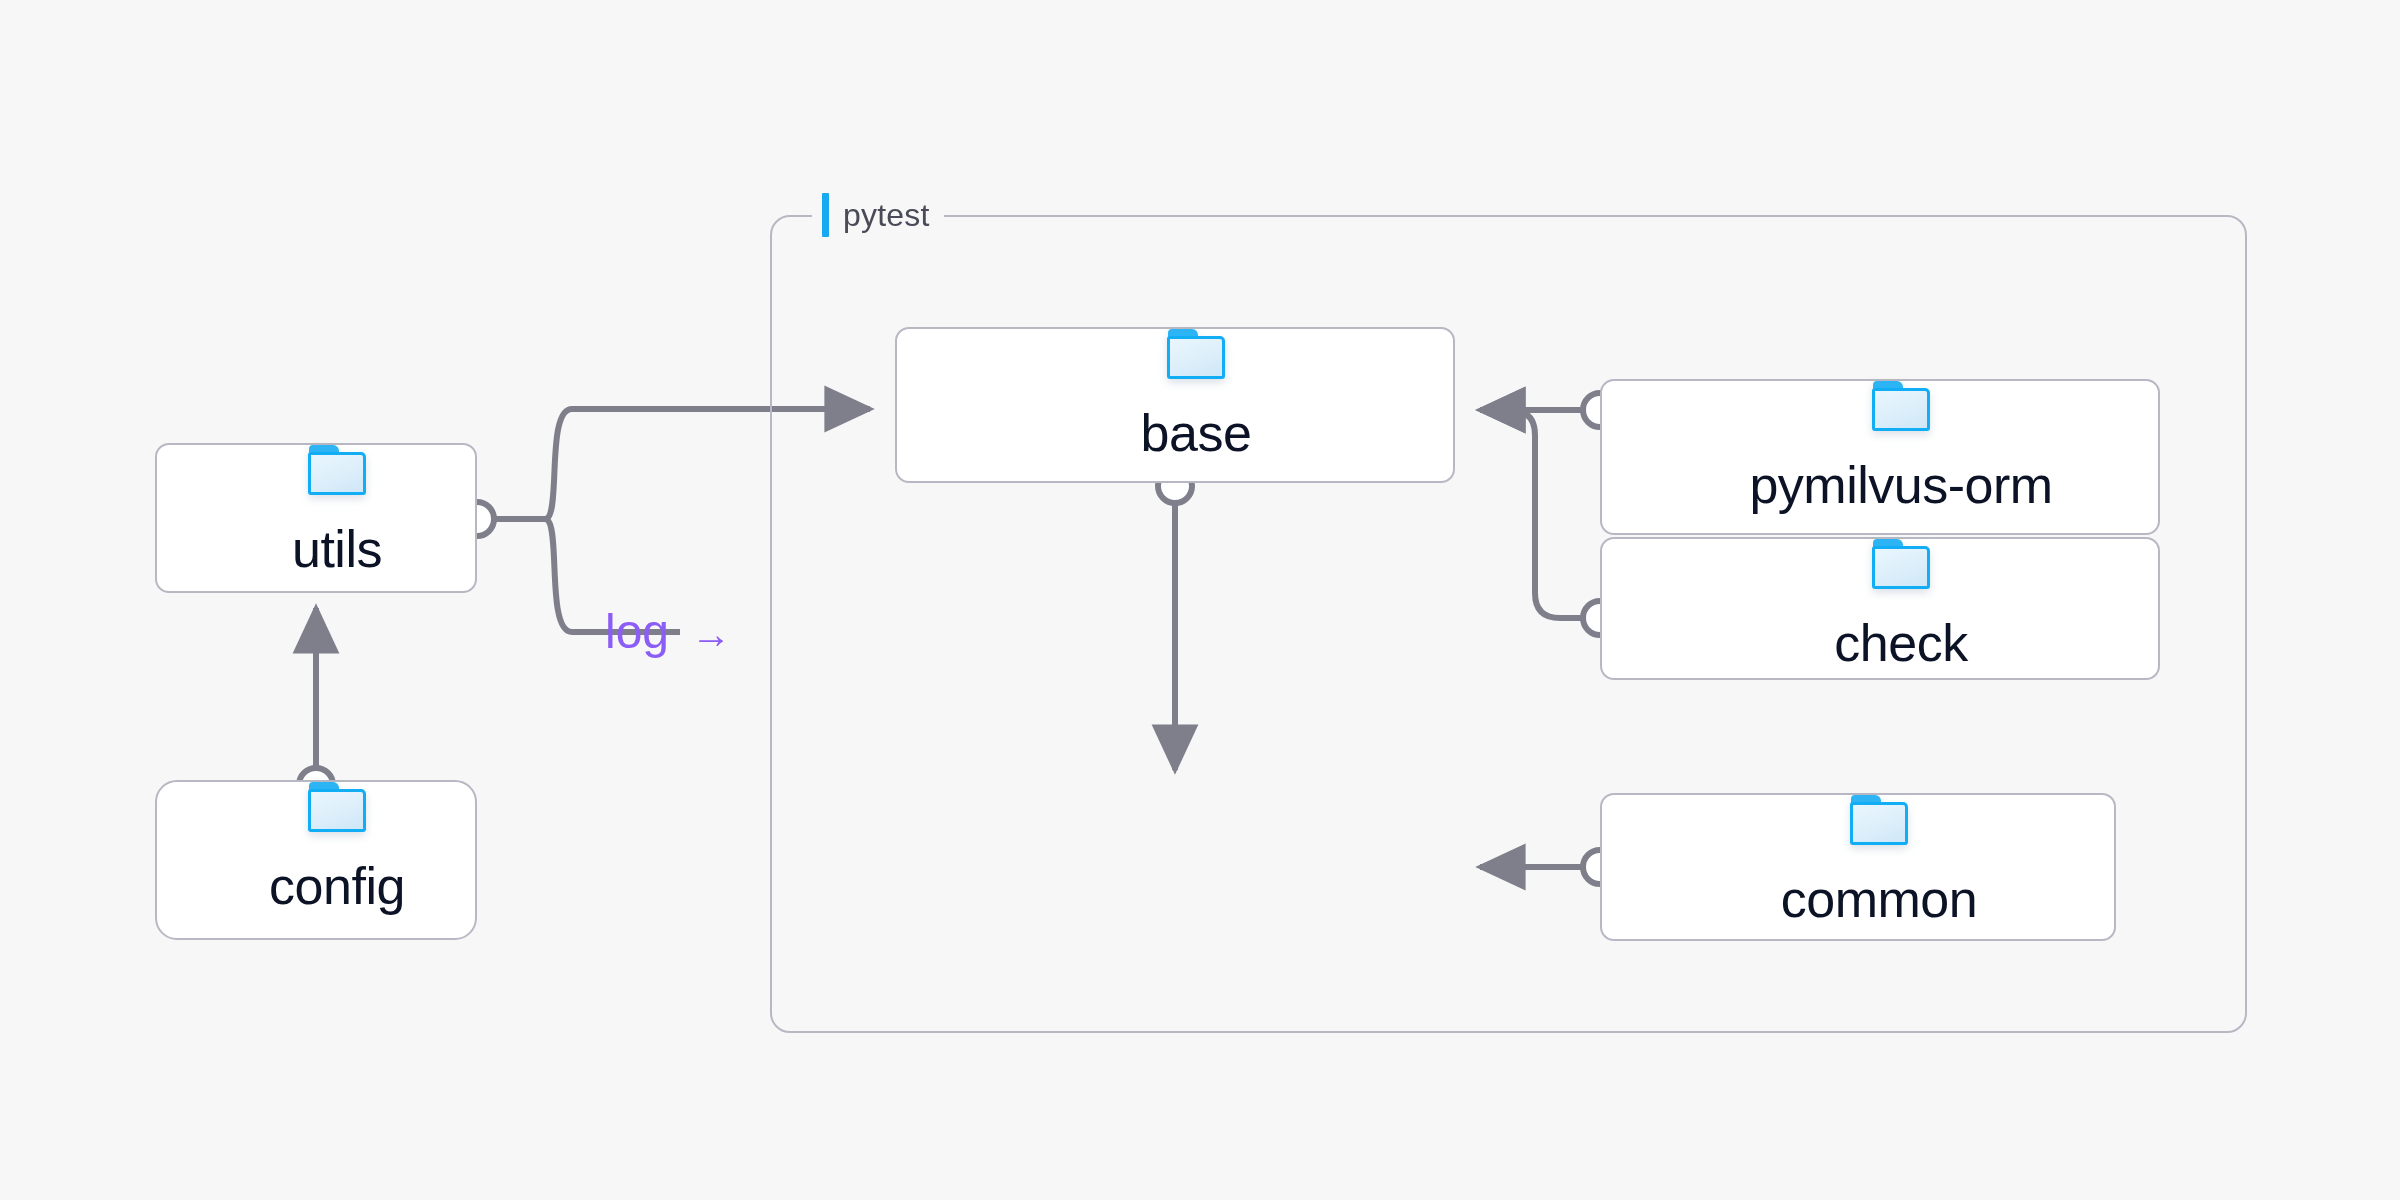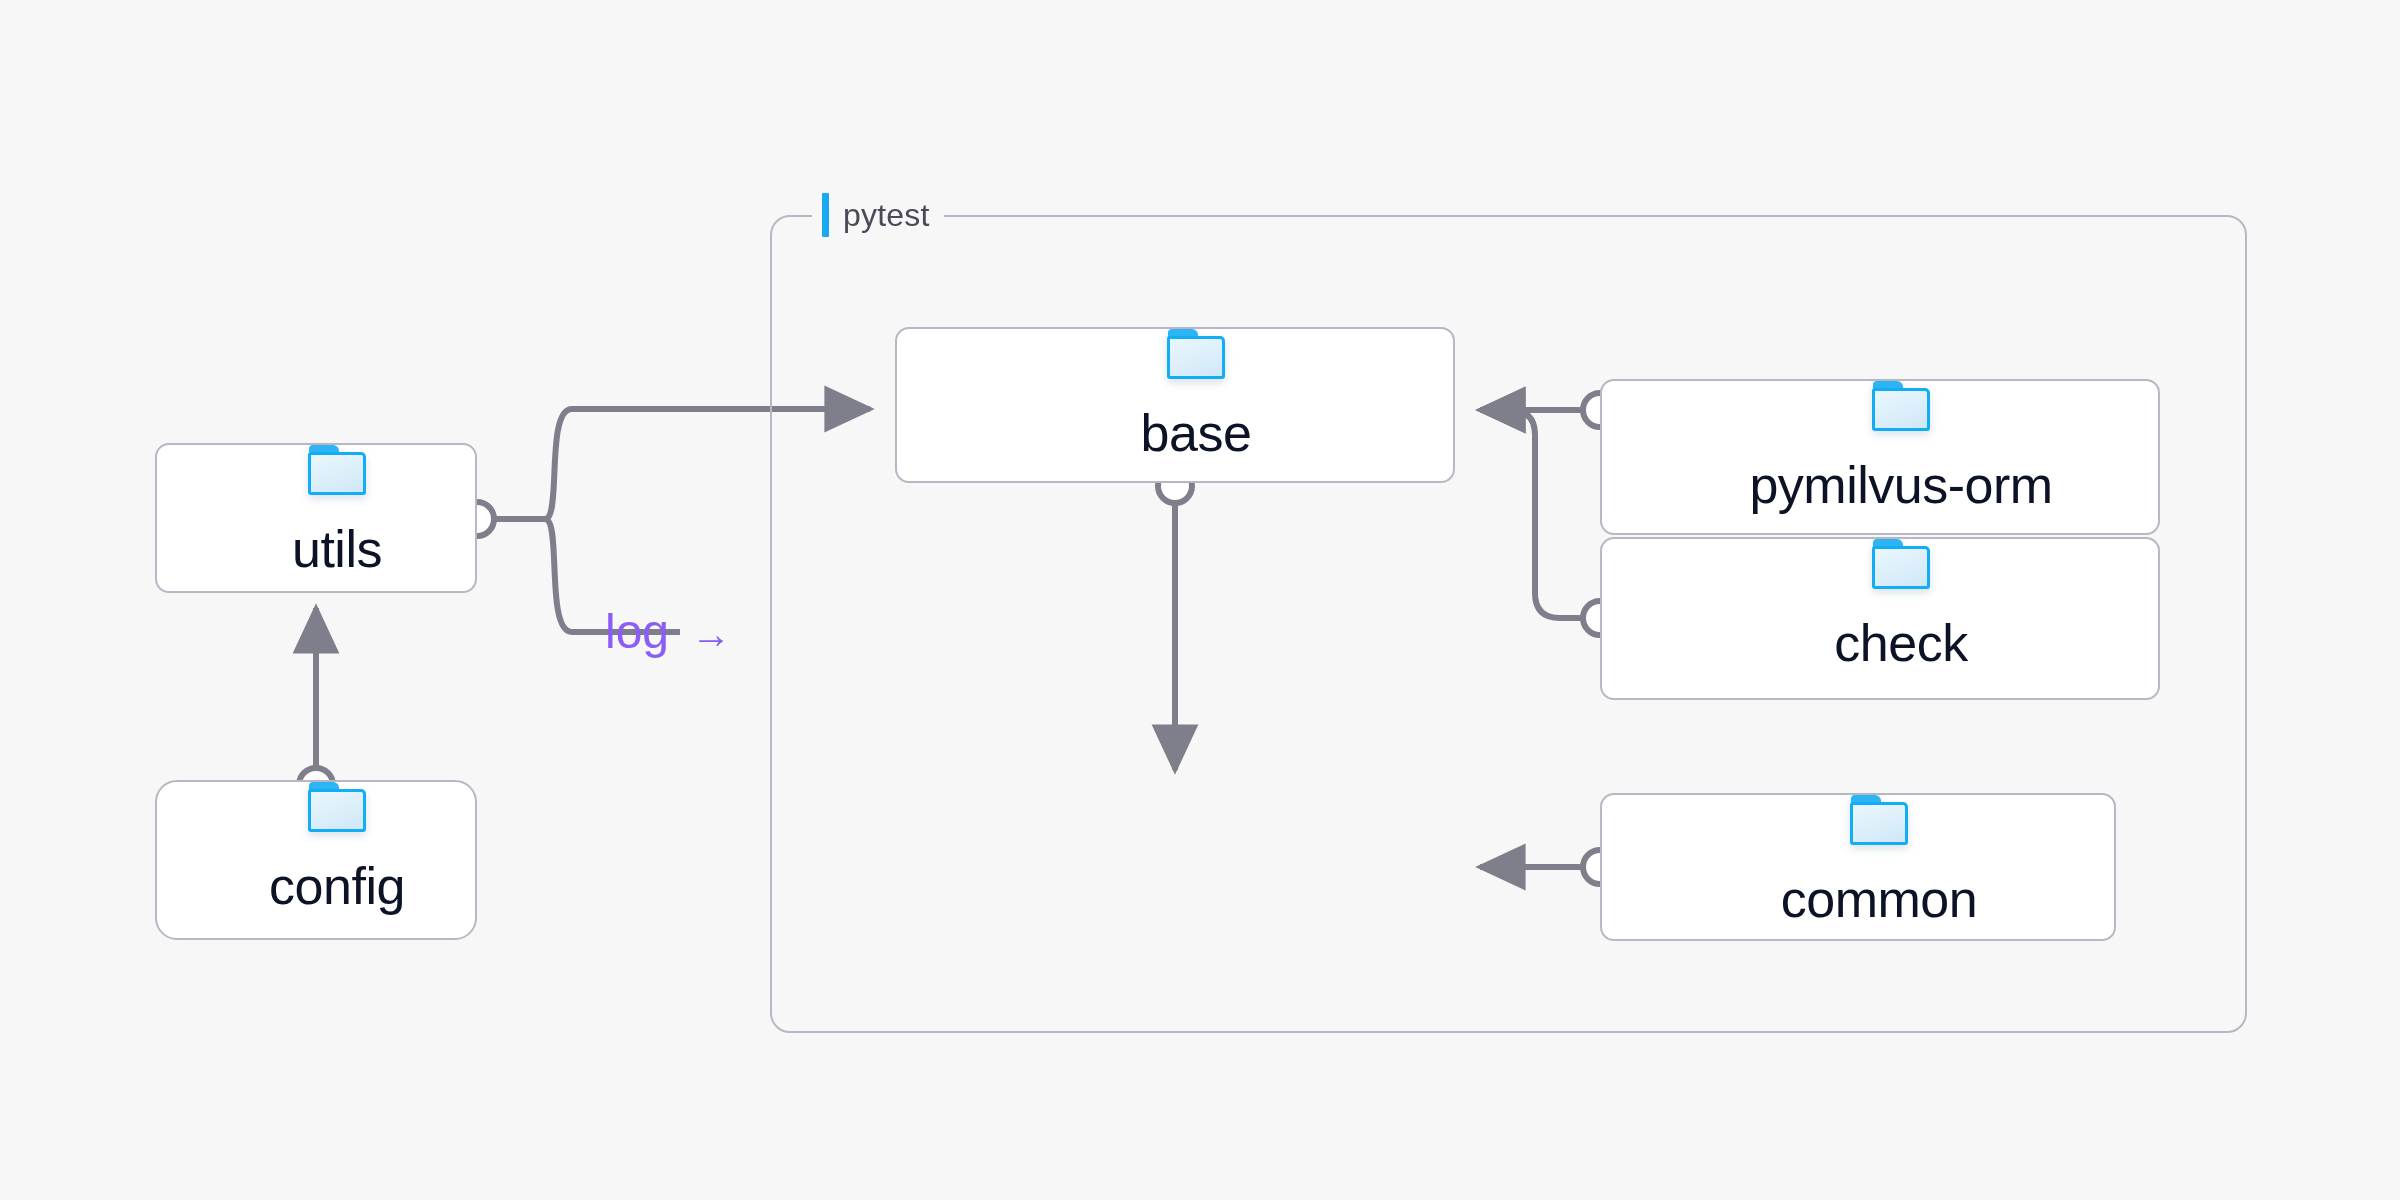--- a/index.html
+++ b/index.html
@@ -167,21 +167,21 @@
 
 
   <div class="node" style="left:1600px;top:335px;width:560px;height:156px;margin-top:44px;">
     <span class="folder">
       <span class="tab"></span>
         <span class="body"></span>
     </span>
     <span class="label">pymilvus-orm</span>
   </div>
 
-  <div class="node" style="left:1600px;top:537px;width:560px;height:163px;">
+  <div class="node" style="left:1600px;top:537px;width:560px;height:143px;">
     <span class="folder">
       <span class="tab"></span>
         <span class="body"></span>
     </span>
     <span class="label">check</span>
   </div>
 
   <div class="node" style="left:1600px;top:793px;width:516px;height:148px;">
     <span class="folder">
       <span class="tab"></span>

